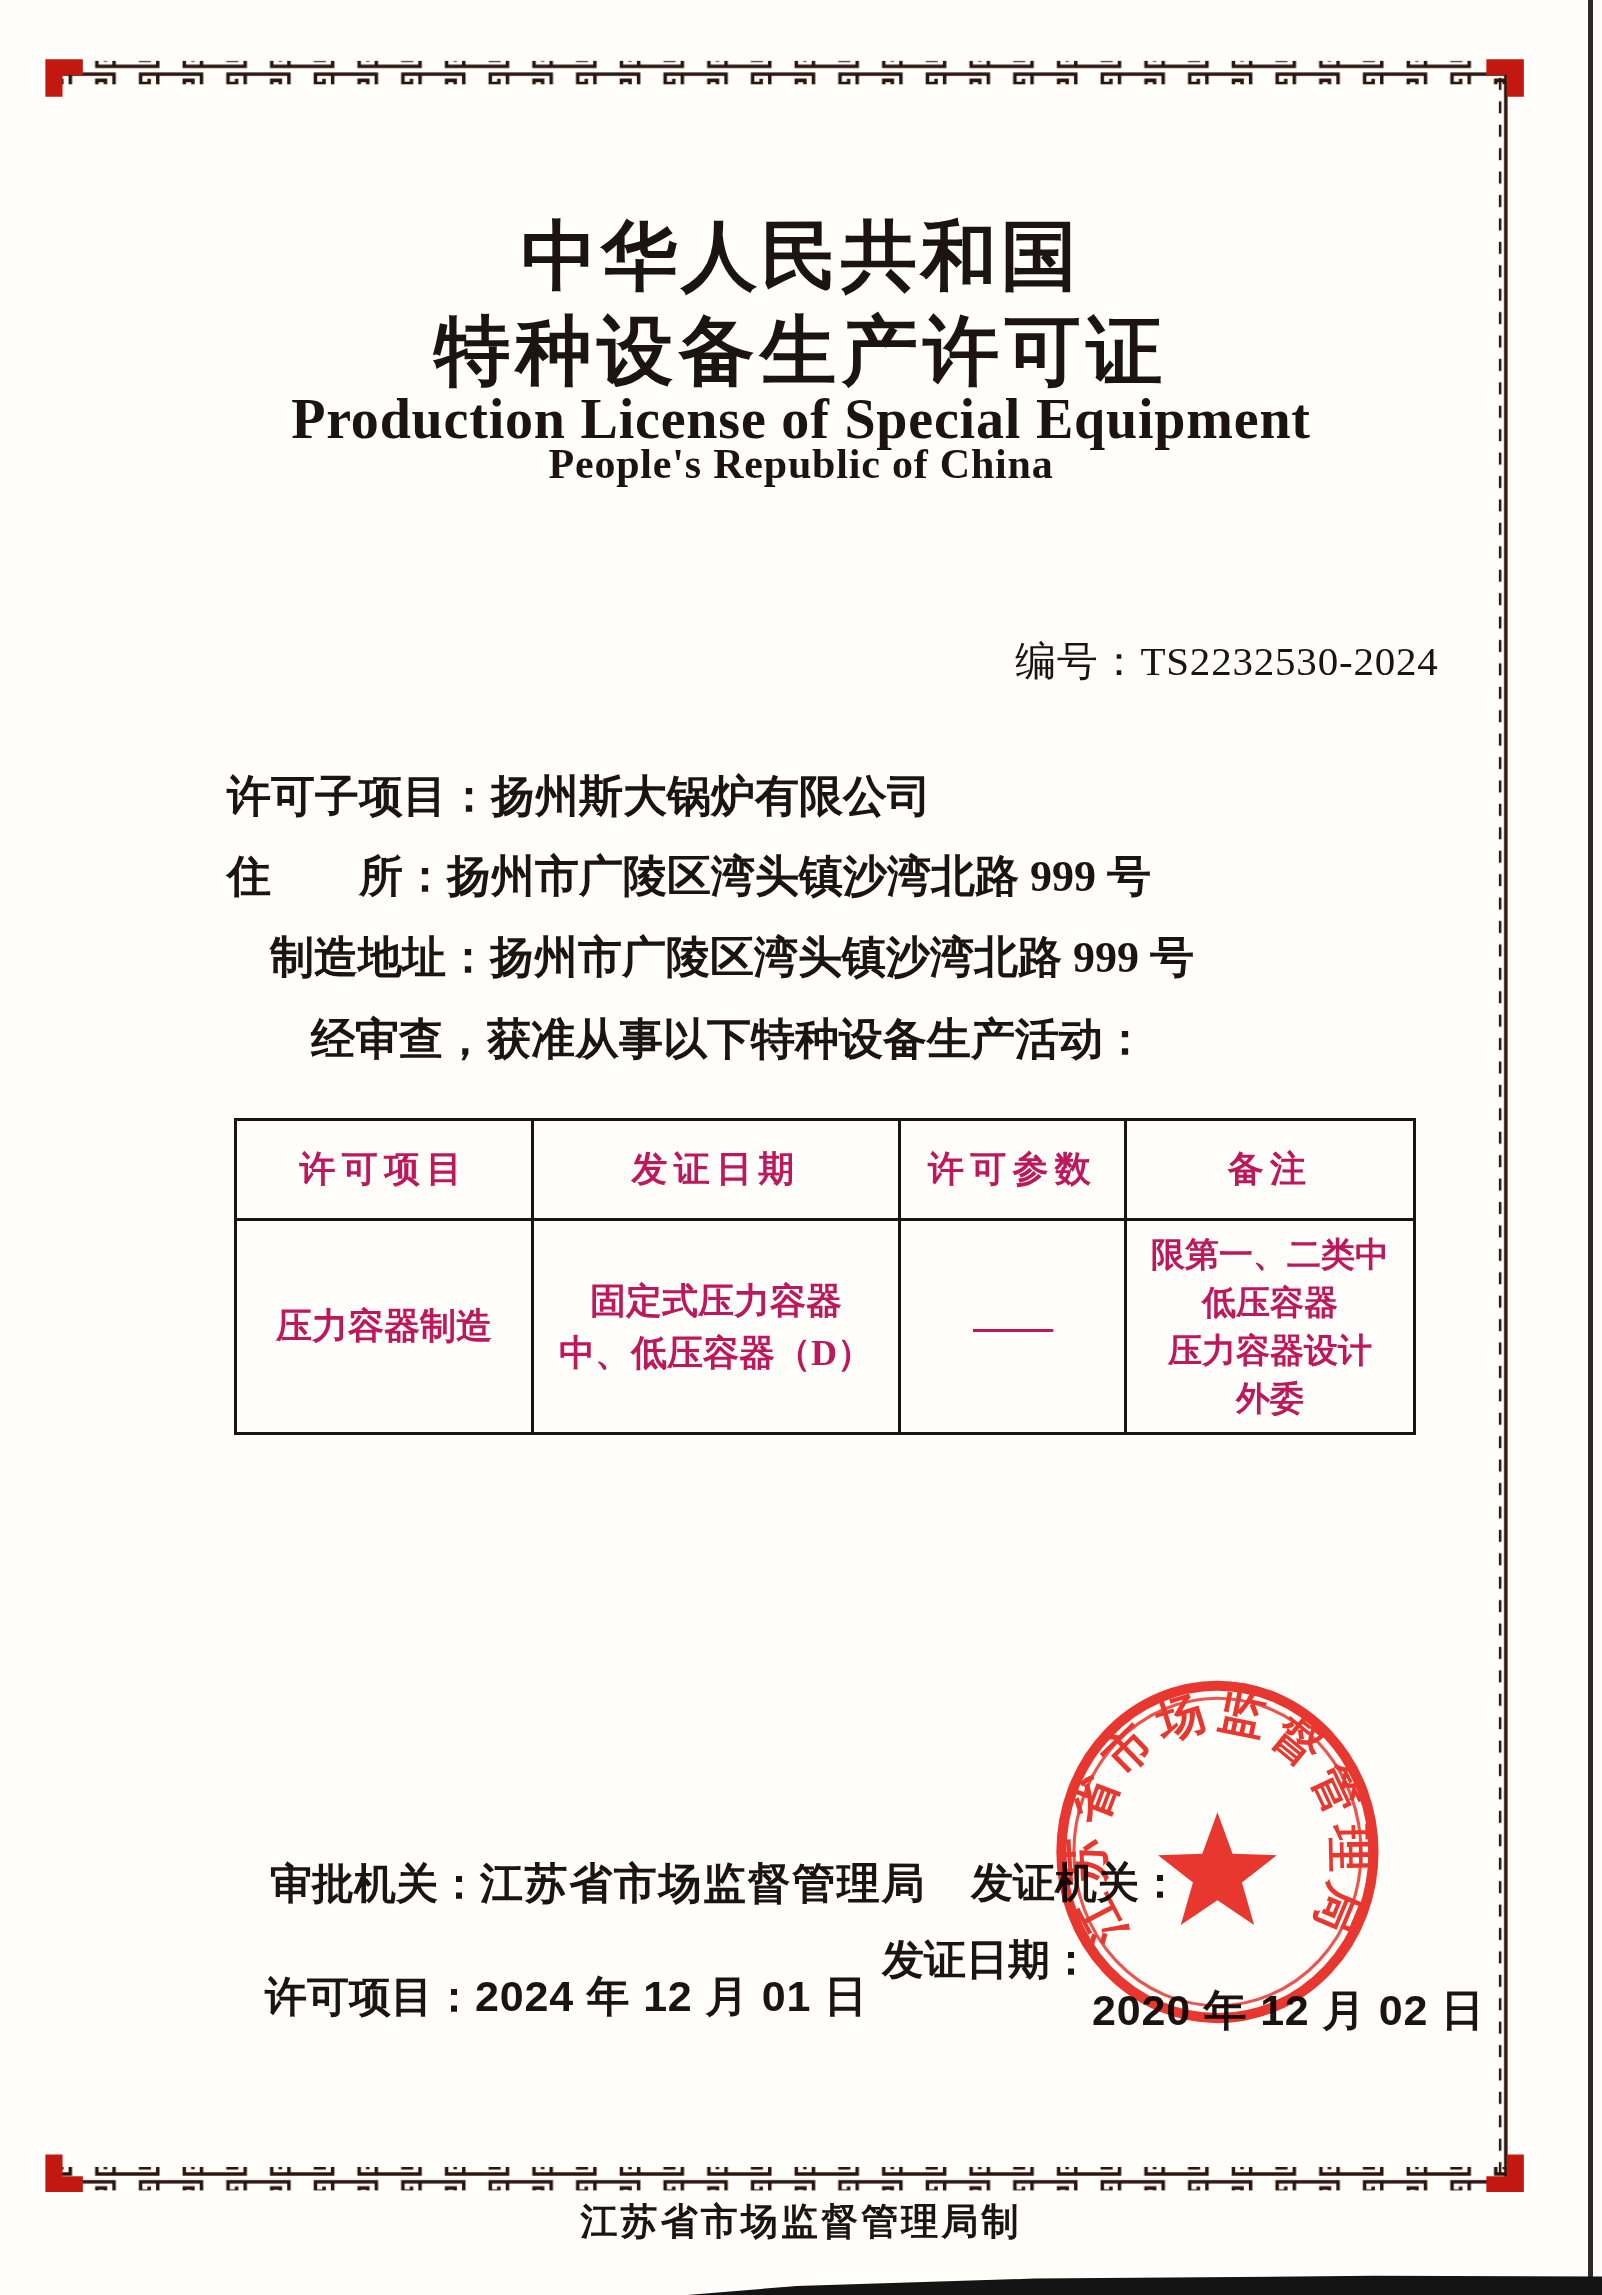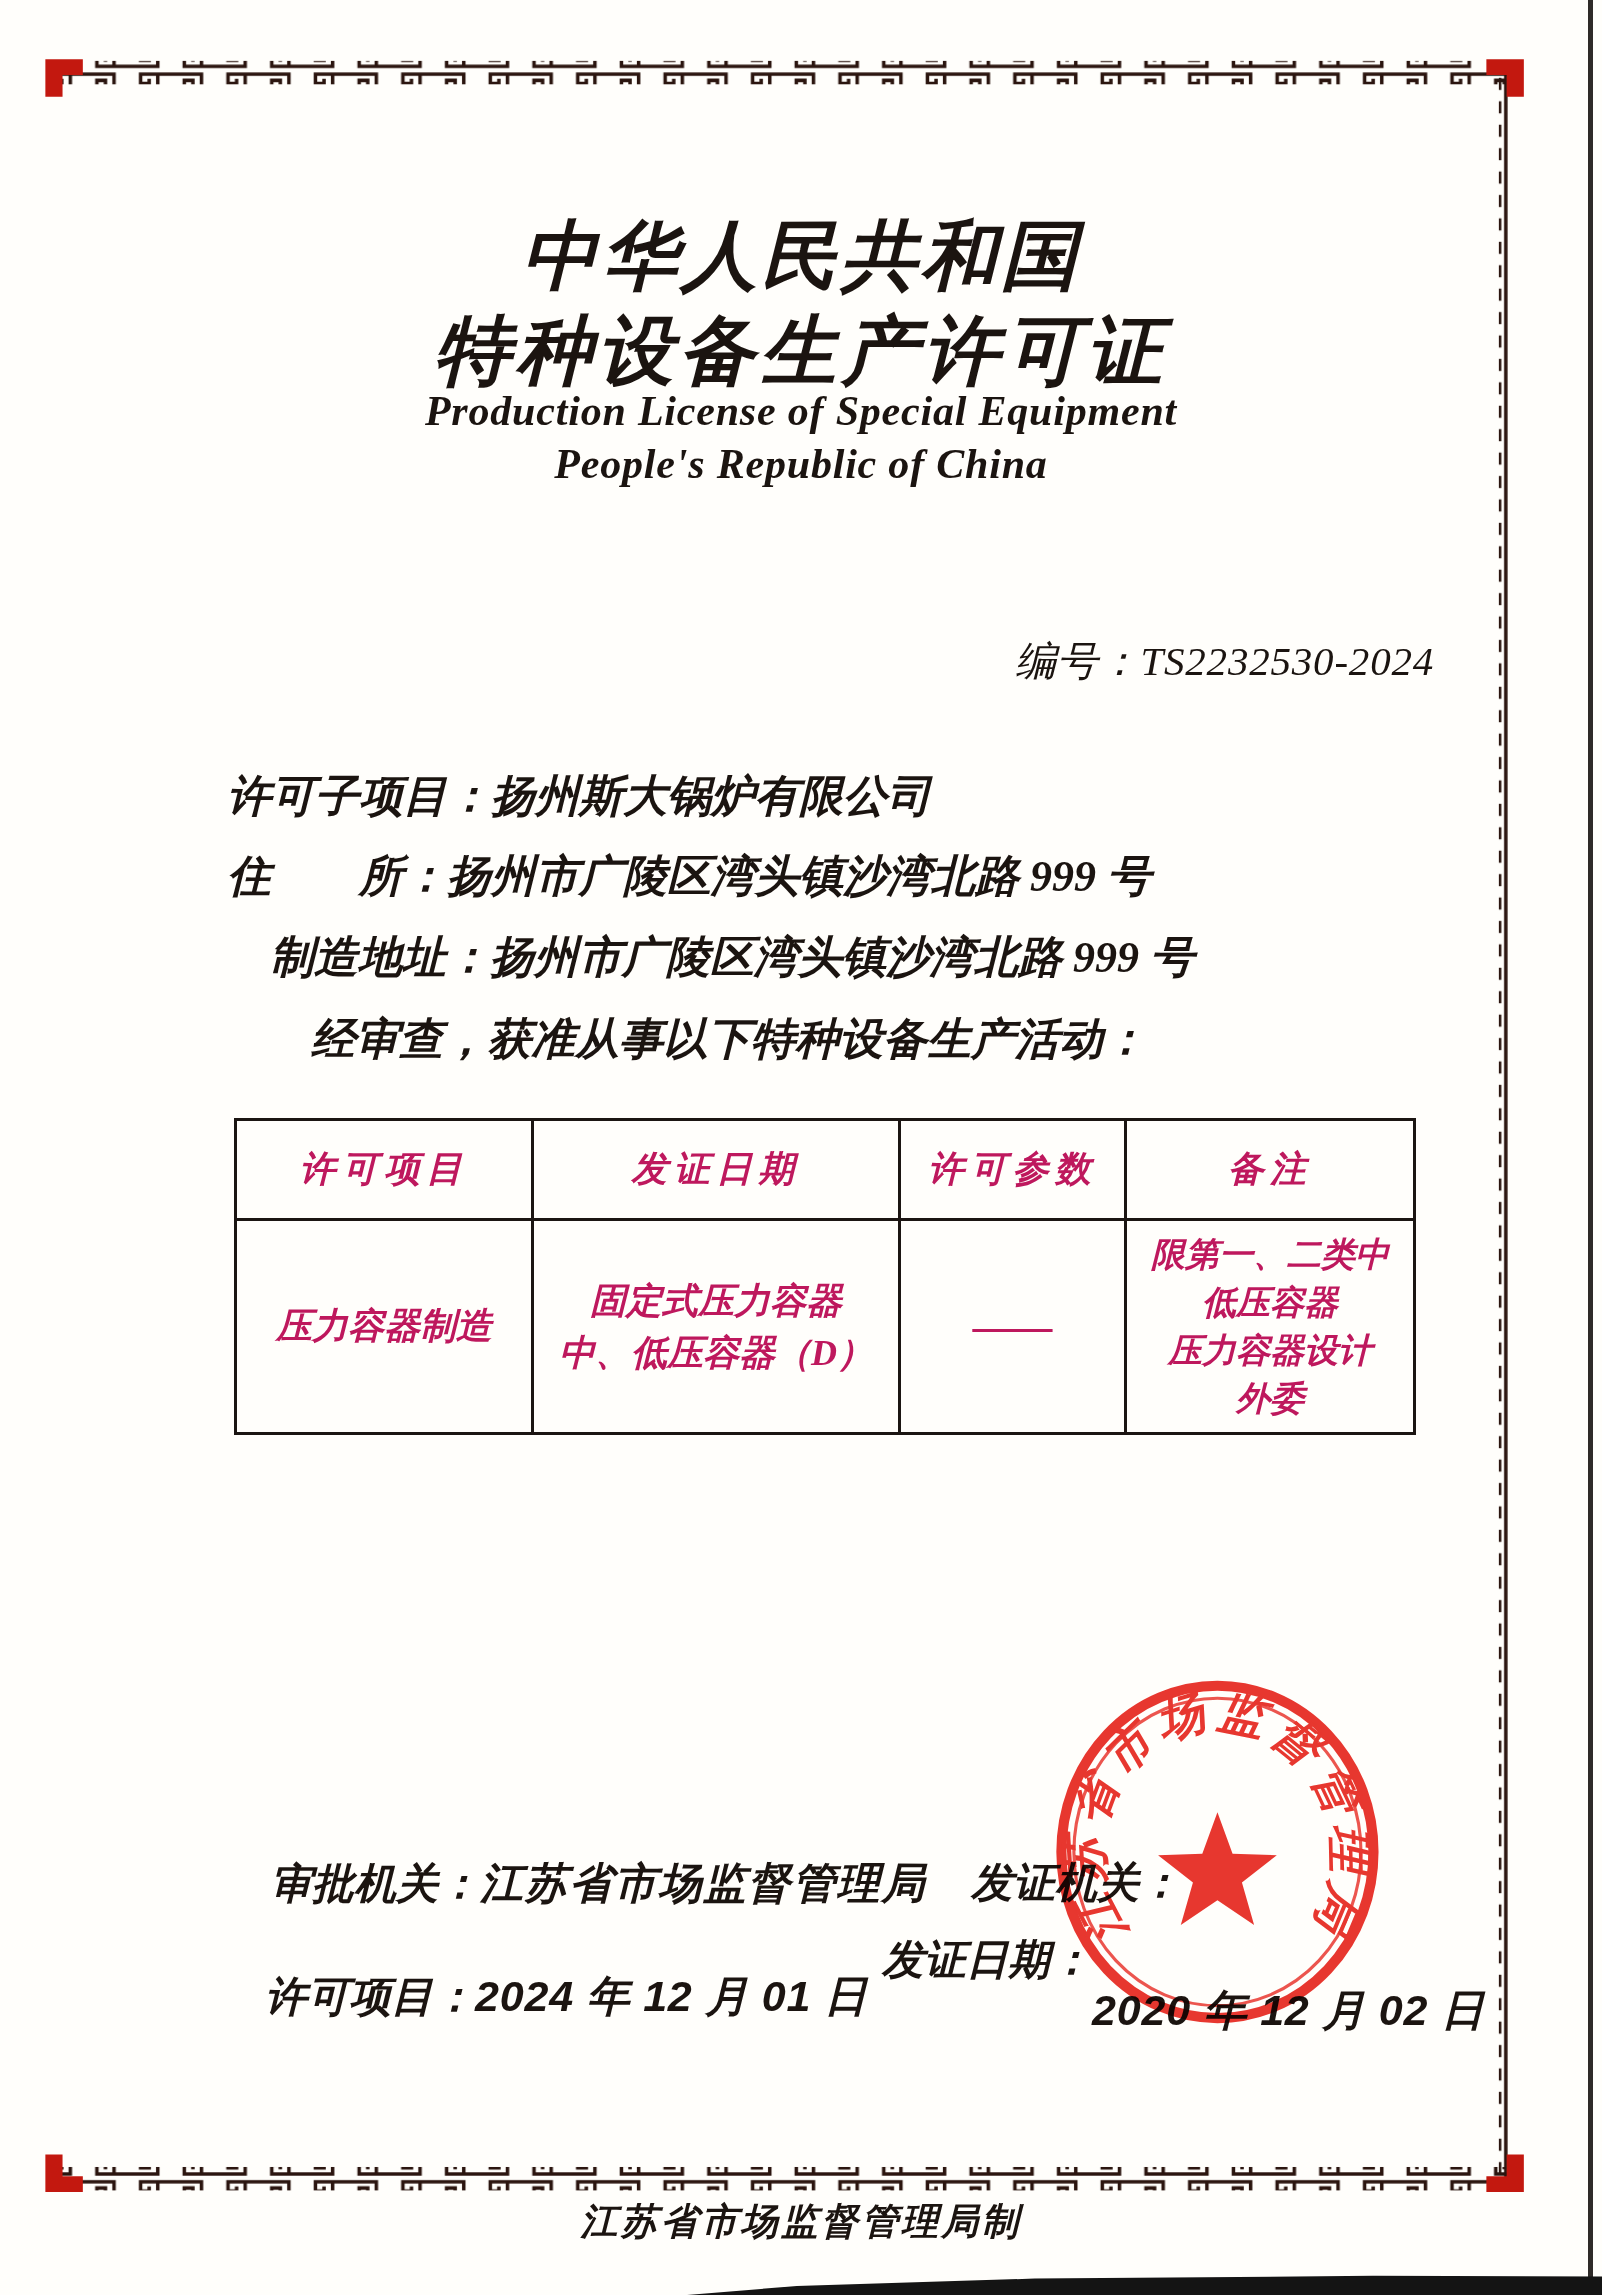--- a/index.html
+++ b/index.html
@@ -1,26 +1,26 @@
 <!DOCTYPE html>
 <html style="font-size:12.5px"><head>
 <meta charset="utf-8">
 <style>
   html,body{margin:0;padding:0;background:#888;}
   .page{
     position:relative;width:1602px;height:2295px;margin:0 auto;
     background:#fffefb;overflow:hidden;
-    font-family:"Liberation Serif","DejaVu Serif",serif;color:#1b1410;font-style:italic;
+    font-family:"Liberation Serif","DejaVu Serif",serif;color:#1b1410;
   }
   .abs{position:absolute;white-space:nowrap;}
   .centered{left:0;right:0;text-align:center;}
   
   .title-zh1{top:206px;font-size:76px;font-weight:700;letter-spacing:3.9px;}
   .title-zh2{top:301px;font-size:76px;font-weight:700;letter-spacing:5.5px;}
-  .title-en1{top:387px;font-size:42px;font-weight:600;letter-spacing:0.8px;}
+  .title-en1{top:387px;font-size:56px;font-weight:600;letter-spacing:0.8px;}
   .title-en2{top:440px;font-size:42px;font-weight:600;letter-spacing:0.8px;}
   
   .license-no{left:1015px;top:634px;font-size:41px;letter-spacing:0.8px;}
   
   .field{font-size:44px;font-weight:600;}
   .f-company{left:227px;top:767px;}
   .f-address{left:227px;top:847px;}
   .f-mfg{left:227px;top:928px;margin-left:43px;}
   .f-statement{left:311px;top:1010px;font-size:44px;font-weight:600;}
   

